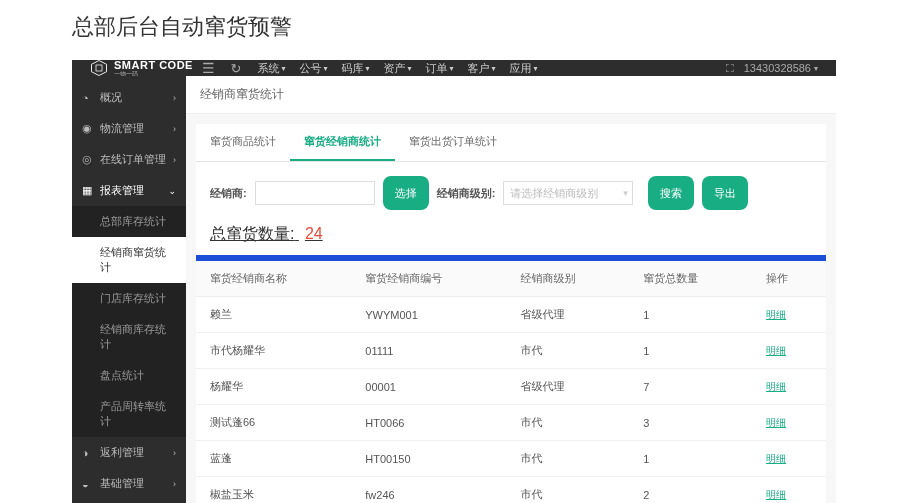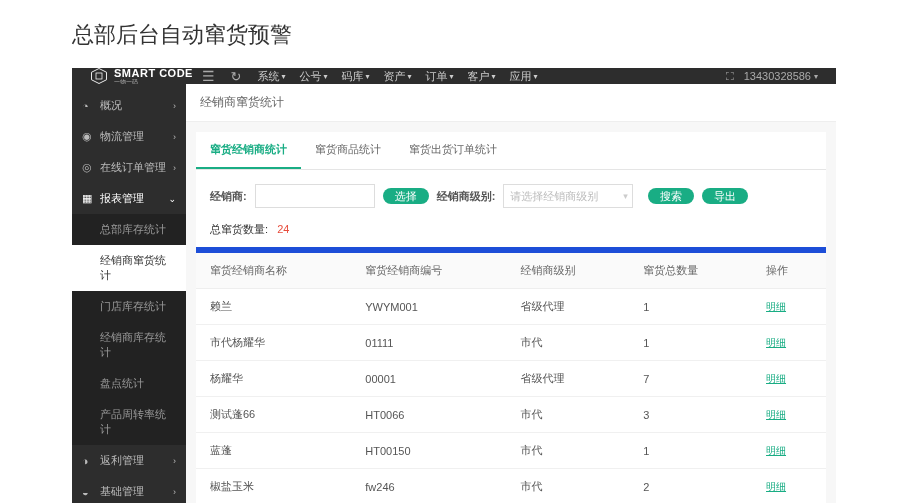--- a/index.html
+++ b/index.html
@@ -1,17 +1,17 @@
 <!DOCTYPE html>
 <html><head>
   <meta charset="utf-8">
   <style>
     * { margin: 0; padding: 0; box-sizing: border-box; }
     body { font-family: "Microsoft YaHei", Arial, sans-serif; background: #fff; width: 908px; }
-    .page-title { font-size: 22px; color: #333; padding: 20px 0 18px 72px; font-weight: normal; }
+    .page-title { font-size: 22px; color: #333; padding: 12px 0 18px 72px; font-weight: normal; }
     .app-container { margin: 0 72px; background: #2d2d2d; display: flex; flex-direction: column; }
     .top-bar { display: flex; align-items: center; background: #2d2d2d; height: 16px; padding: 0 18px; }
     .logo-area { display: flex; align-items: center; gap: 6px; min-width: 104px; }
     .logo-svg { width: 18px; height: 18px; }
     .logo-text { display: flex; flex-direction: column; line-height: 1; }
     .logo-main { color: #fff; font-size: 11px; font-weight: bold; letter-spacing: 0.5px; }
     .logo-sub { color: #aaa; font-size: 6px; }
     .bars-icon { color: #aaa; font-size: 14px; margin: 0 8px; cursor: pointer; }
     .refresh-icon { color: #aaa; font-size: 13px; margin: 0 8px; cursor: pointer; }
     .nav-menu { display: flex; align-items: center; gap: 2px; margin-left: 2px; }
@@ -31,23 +31,23 @@
     .content { flex: 1; background: #f7f7f7; }
     .crumb-bar { background: #fff; padding: 10px 14px; font-size: 12px; color: #666; border-bottom: 1px solid #eee; }
     .inner-panel { background: #fff; margin: 10px; }
     .tabs { display: flex; border-bottom: 1px solid #e5e5e5; }
     .tab { padding: 10px 14px; font-size: 11px; color: #666; cursor: pointer; }
     .tab.active { color: #19ad84; border-bottom: 2px solid #19ad84; font-weight: bold; }
     .filter-row { display: flex; align-items: center; gap: 8px; padding: 14px 14px 8px; }
     .filter-label { font-size: 11px; color: #555; font-weight: bold; }
     .filter-input { height: 24px; width: 120px; border: 1px solid #ddd; padding: 6px 6px; font-size: 11px; background: #fff; }
     .filter-input.placeholder { color: #bbb; }
-    .btn { height: 16px; padding: 0 12px; border: none; color: #fff; font-size: 11px; cursor: pointer; border-radius: 8px; }
+    .btn { height: 34px; padding: 0 12px; border: none; color: #fff; font-size: 11px; cursor: pointer; border-radius: 8px; }
     .btn-green { background: #19ad84; }
-    .count-row { padding: 6px 14px 10px; font-size: 11px; color: #333; }
+    .count-row { padding: 6px 14px 10px; font-size: 16px; color: #333; text-decoration: underline; }
     .count-num { color: #e74c3c; margin-left: 6px; }
     table { width: 100%; border-collapse: collapse; font-size: 11px; }
     thead th { text-align: left; padding: 10px 14px; color: #666; font-weight: normal; border-top: 6px solid #1d4ed8; border-bottom: 1px solid #eee; background:#fafafa; }
     tbody td { padding: 10px 14px; color: #555; border-bottom: 1px solid #f0f0f0; }
     .action-link { color: #19ad84; cursor: pointer; font-size: 10px; text-decoration: underline; }
   </style>
 </head>
 <body>
 
 <h1 class="page-title">总部后台自动窜货预警</h1>
@@ -142,22 +142,22 @@
           <span class="icon">◒</span>
           <span>基础管理</span>
           <span class="arrow">›</span>
         </div>
       </div>
 
     <div class="content">
       <div class="crumb-bar">经销商窜货统计</div>
       <div class="inner-panel">
         <div class="tabs" id="tabs">
+            <div class="tab">窜货商品统计</div>
             <div class="tab active">窜货经销商统计</div>
-            <div class="tab">窜货商品统计</div>
             <div class="tab">窜货出货订单统计</div>
           </div>
 
         <div class="filter-row">
           <span class="filter-label">经销商:</span>
           <input class="filter-input" type="text" style="">
           <button class="btn btn-green">选择</button>
           <span class="filter-label">经销商级别:</span>
           <input class="filter-input placeholder" readonly="" style="width: 130px;" value="请选择经销商级别">
           <span style="color:#ccc;font-size:9px;margin-left:-18px;margin-right:12px;">▾</span>

